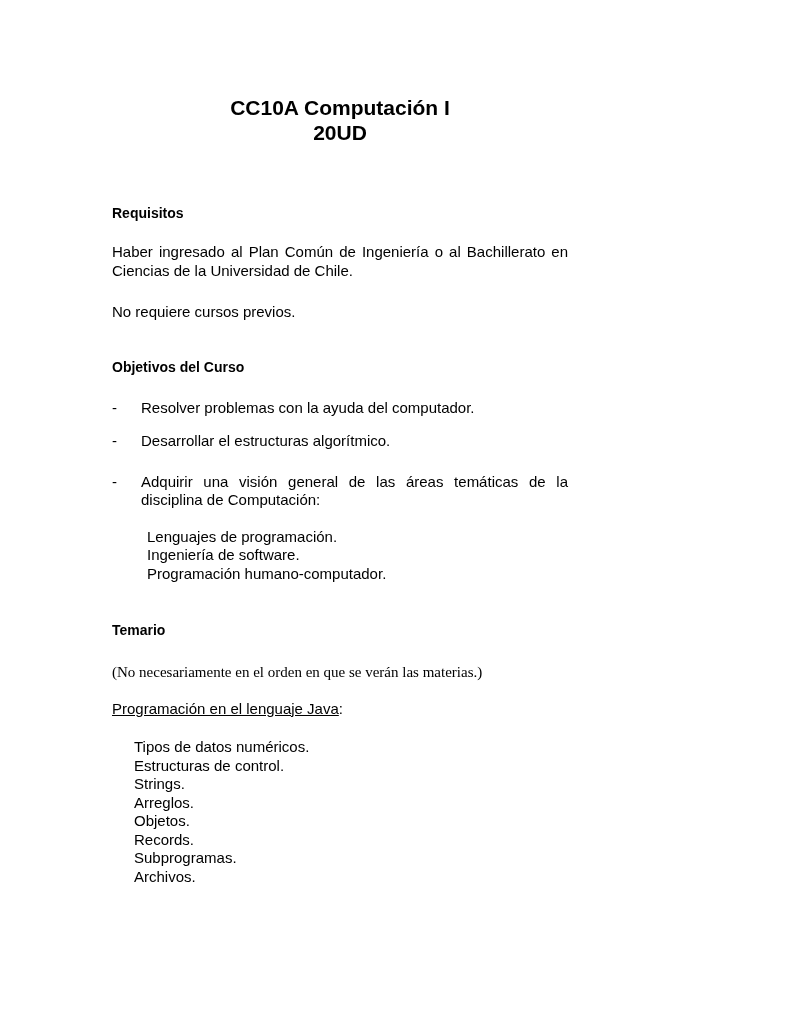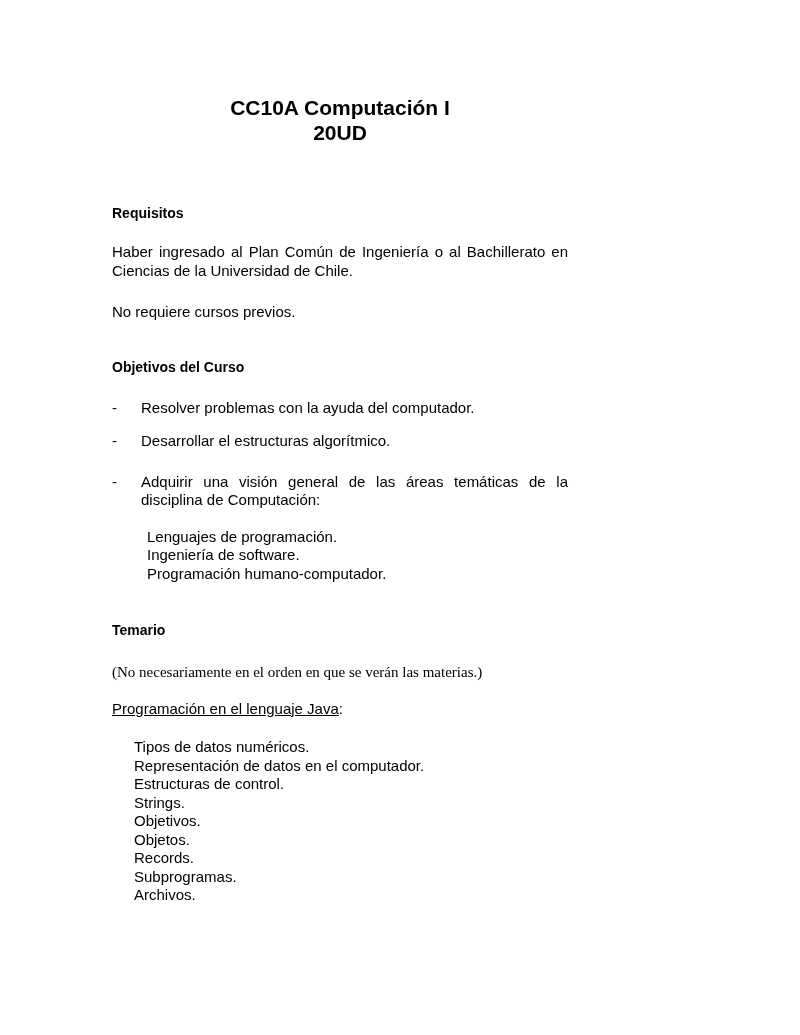--- a/index.html
+++ b/index.html
@@ -111,23 +111,22 @@
   <div class="h-section h-temario">Temario</div>
 
   <div class="temario-note">(No necesariamente en el orden en que se verán las materias.)</div>
 
   <div class="subsection-line">
     <span class="subsection-underline">Programación en el lenguaje Java</span><span>:</span>
   </div>
 
   <div class="topic-list">
     <span class="line">Tipos de datos numéricos.</span>
-    <span class="line">Representación de datos en el computador.</span>
     <span class="line">Estructuras de control.</span>
     <span class="line">Strings.</span>
-    <span class="line">Objetivos.</span>
+    <span class="line">Arreglos.</span>
     <span class="line">Objetos.</span>
     <span class="line">Records.</span>
     <span class="line">Subprogramas.</span>
     <span class="line">Archivos.</span>
   </div>
 
 </div>
 
 </body></html>

